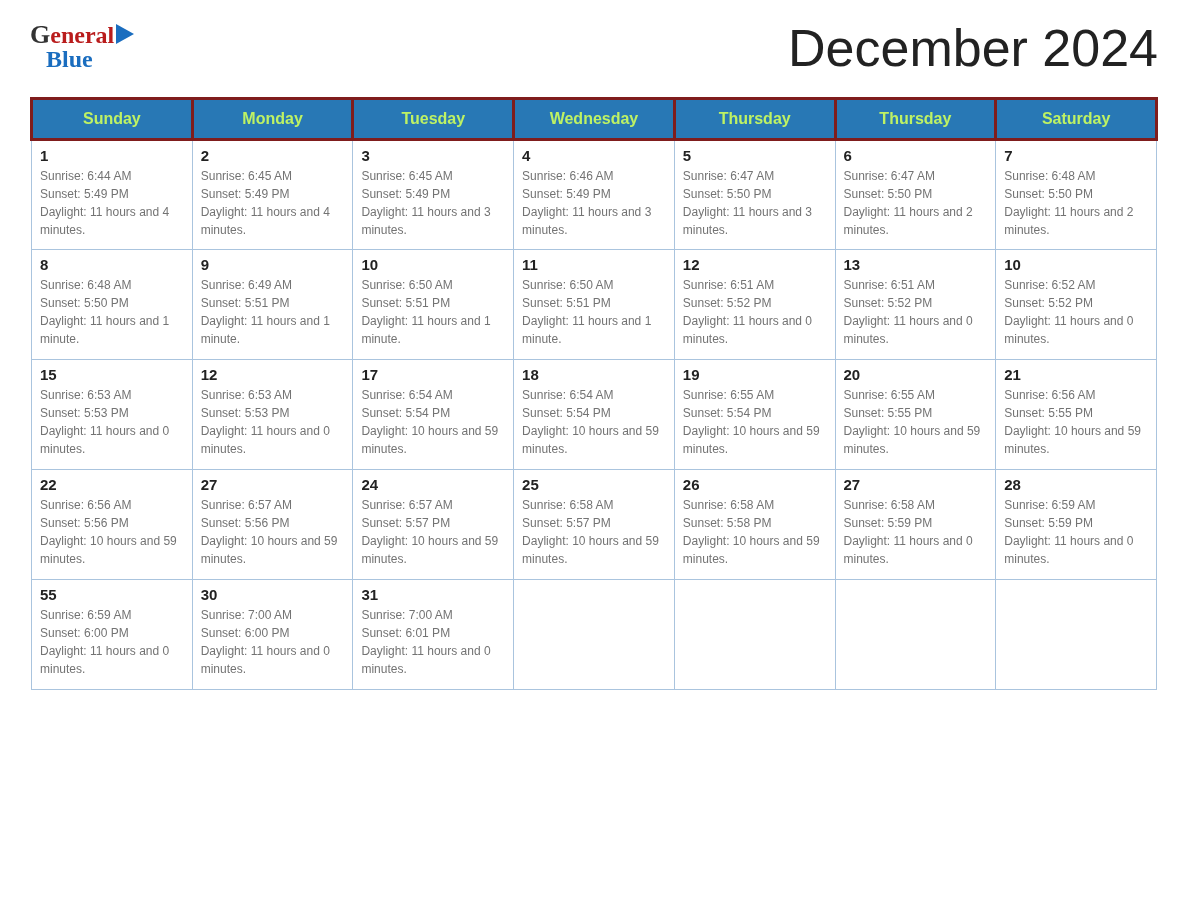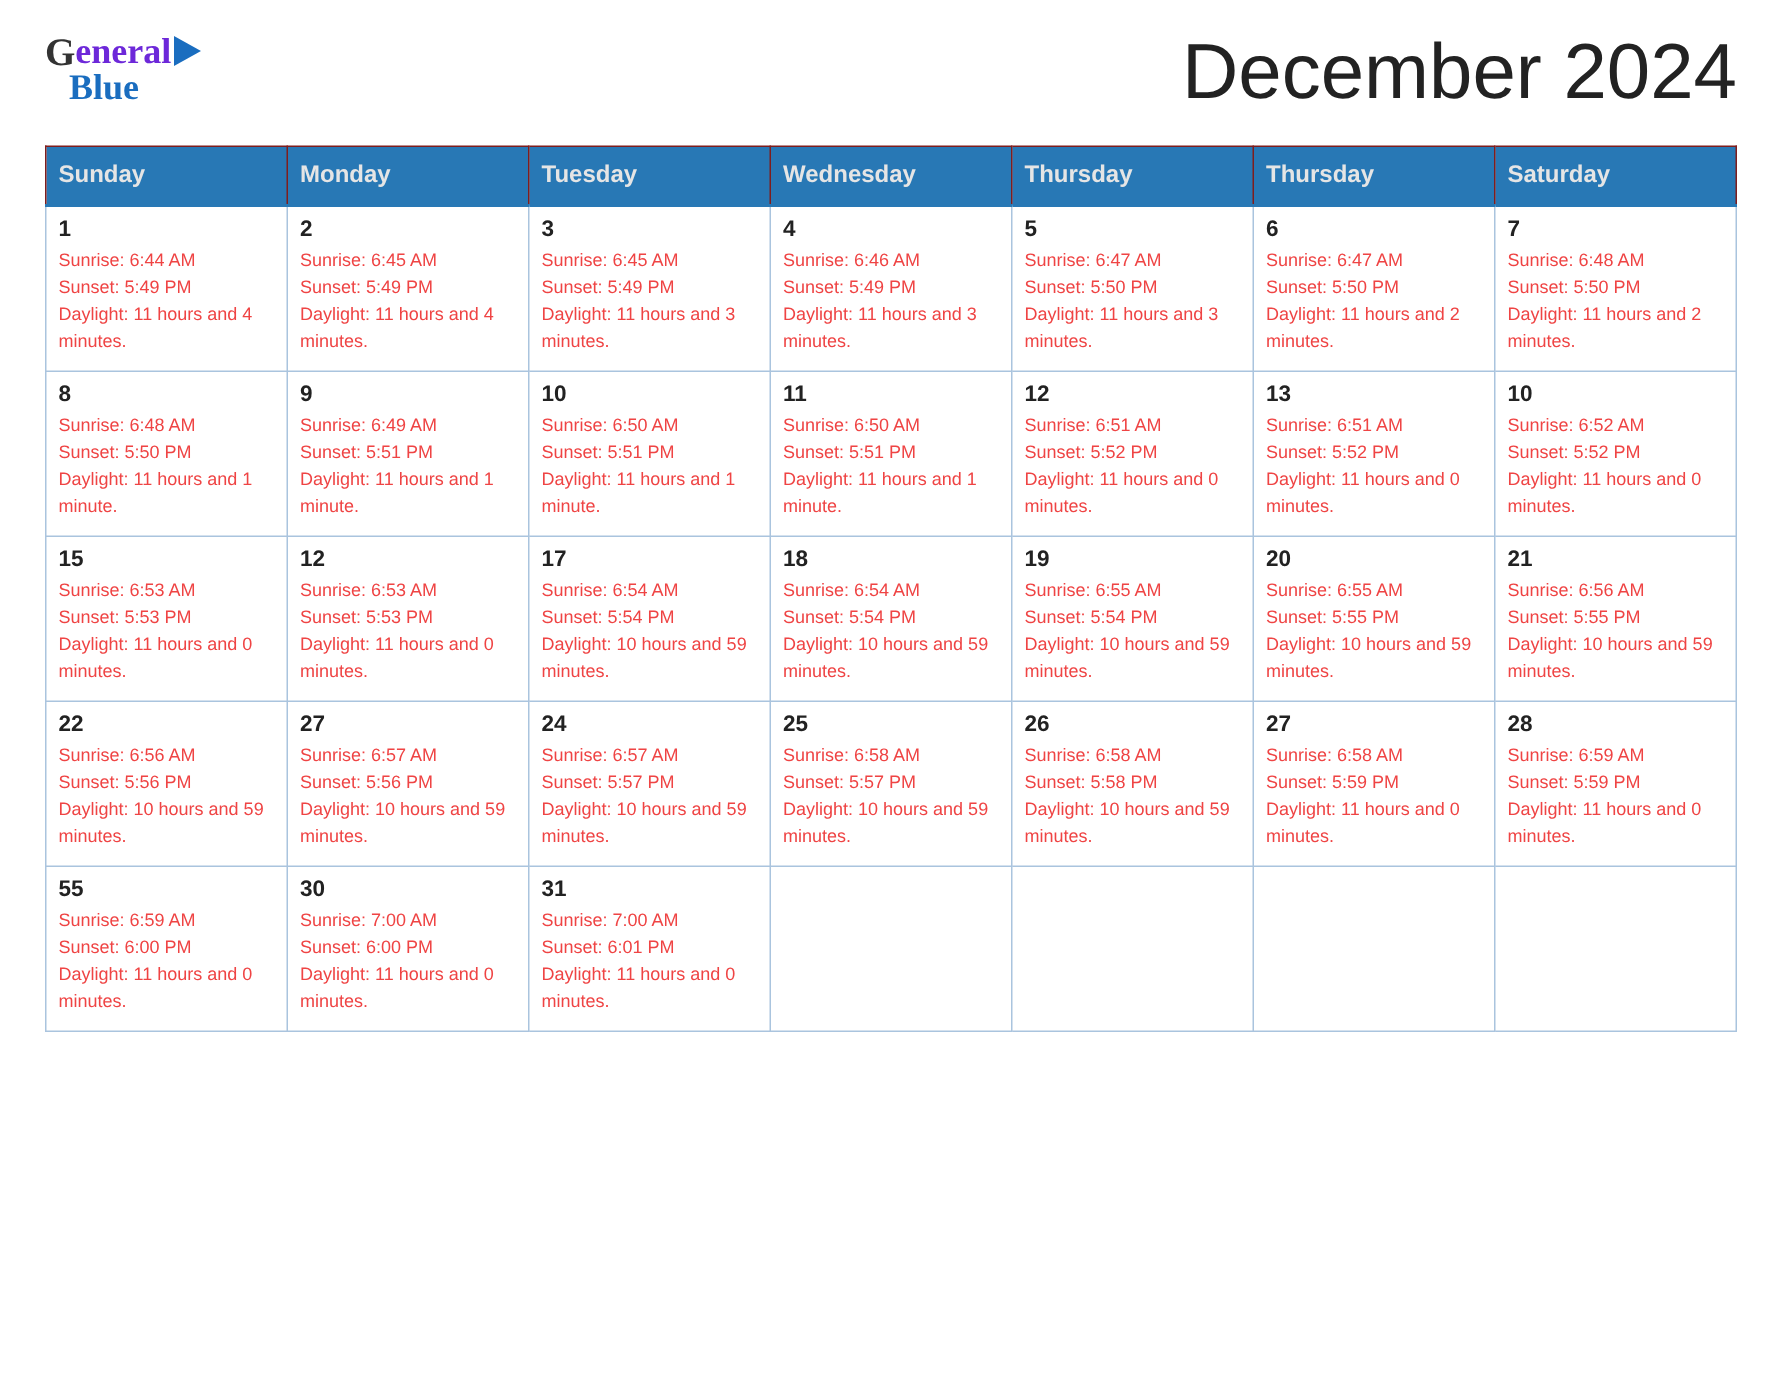--- a/index.html
+++ b/index.html
@@ -31,26 +31,26 @@
       color: #555;
       margin-top: 4px;
     }
     table {
       width: 100%;
       border-collapse: collapse;
       table-layout: fixed;
     }
     thead tr th {
       background-color: #2878b5;
-      color: #e5e5e5;
+      color: #bef264;
       font-size: 16px;
       font-weight: bold;
       padding: 10px 8px;
-      text-align: left;
-      border: 1px solid #7f1d1d;
+      text-align: center;
+      border: 3px solid #7f1d1d;
     }
     tbody tr td {
       border: 1px solid #aac4de;
       vertical-align: top;
       padding: 6px 8px;
       font-size: 12.5px;
       color: #333;
       height: 110px;
     }
     tbody tr:first-child td {
@@ -61,21 +61,21 @@
     }
     .day-num {
       font-size: 15px;
       font-weight: bold;
       color: #222;
       display: block;
       margin-bottom: 3px;
     }
     .day-info {
       font-size: 12px;
-      color: #ef4444;
+      color: #737373;
       line-height: 1.5;
     }
     tbody tr td.empty {
       background: #fff;
     }
     .logo-wrapper {
       display: flex;
       flex-direction: column;
       align-items: flex-start;
     }
@@ -85,21 +85,21 @@
     }
     .logo-g {
       font-size: 26px;
       font-weight: bold;
       color: #333;
       font-family: Georgia, serif;
     }
     .logo-eneral {
       font-size: 24px;
       font-weight: bold;
-      color: #6d28d9;
+      color: #b91c1c;
       font-family: Georgia, serif;
     }
     .logo-arrow {
       display: inline-block;
       width: 0;
       height: 0;
       border-top: 10px solid transparent;
       border-bottom: 10px solid transparent;
       border-left: 18px solid #1a6dbf;
       margin-left: 2px;

